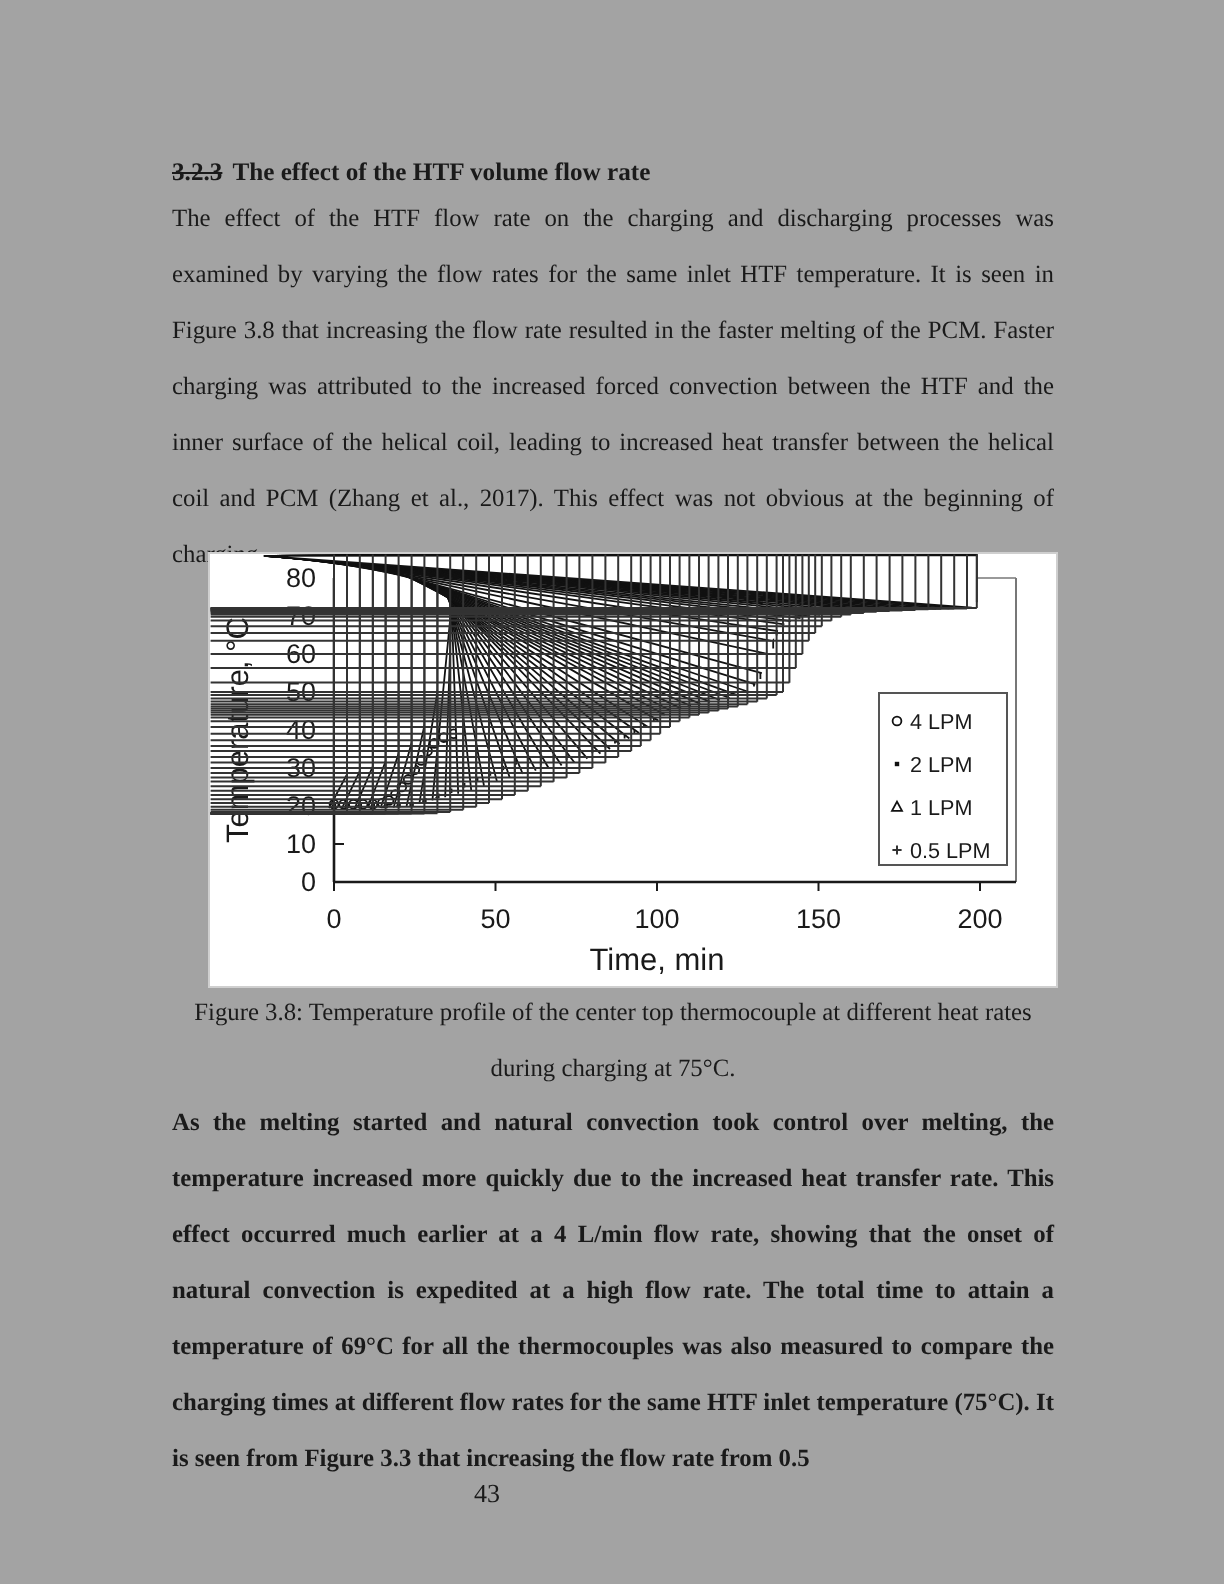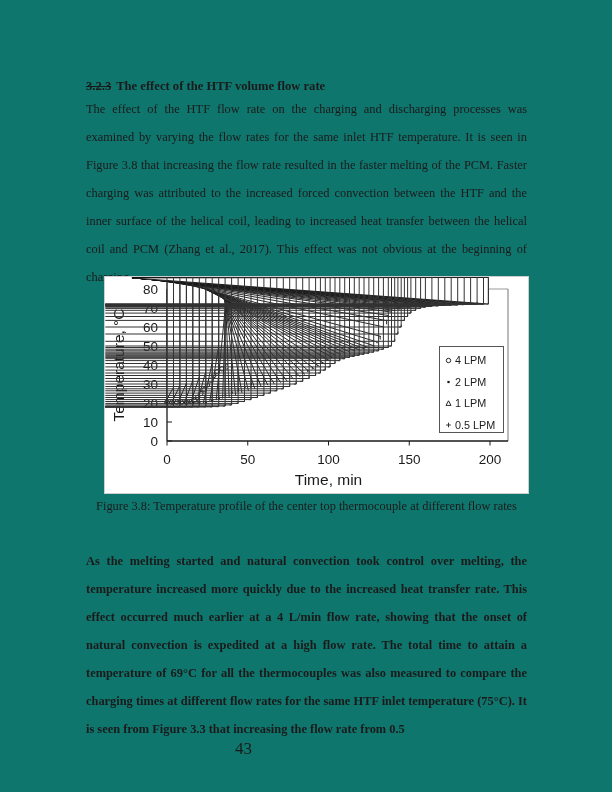--- a/index.html
+++ b/index.html
@@ -1,28 +1,28 @@
 <!DOCTYPE html>
 <html><head>
 <meta charset="utf-8">
 <style>
   html,body{margin:0;padding:0;background:#ffffff;}
-  .page{position:relative;width:612px;height:792px;background:#0f766e;overflow:hidden;
+  .page{position:relative;width:612px;height:792px;background:#a3a3a3;overflow:hidden;
         font-family:"Liberation Serif", serif;color:#1a1a1a;}
   .heading{position:absolute;left:86px;top:79px;width:441px;font-size:12.6px;font-weight:bold;}
   .heading .strike{text-decoration:line-through;margin-right:5px;}
   .para{position:absolute;left:86px;width:441px;font-size:12.4px;line-height:28px;
         text-align:justify;}
   .p1{top:95px;}
   .p2{top:547px;font-weight:bold;}
   .figurebox{position:absolute;left:104px;top:276px;width:423px;height:216px;
              border:1px solid #cfcfcf;background:#ffffff;margin:0;padding:0;}
   .caption{position:absolute;left:86px;top:492px;width:441px;font-size:12.4px;
            line-height:28px;text-align:center;}
-  .pagenum{position:absolute;left:0;top:739px;width:487px;text-align:center;font-size:17px;}
+  .pagenum{position:absolute;left:0;top:739px;width:487px;text-align:center;font-size:13px;}
   
   .tick{font:13.5px "Liberation Sans", sans-serif;fill:#1a1a1a;}
   .axis-title{font:15.5px "Liberation Sans", sans-serif;fill:#1a1a1a;}
   .legend-label{font:10.8px "Liberation Sans", sans-serif;fill:#1a1a1a;}
 </style>
 </head>
 <body>
 
 <div class="page">
 
@@ -297,20 +297,21 @@
           <text class="legend-label" x="350" y="108.9">2 LPM</text>
           <path d="M 343.5 123.8 L 346 128.4 L 341 128.4 Z" fill="#fff" stroke="#111111" stroke-width="0.9"></path>
           <text class="legend-label" x="350" y="130.4">1 LPM</text>
           <path d="M 341.2 148 H 345.8 M 343.5 145.7 V 150.3" stroke="#333" stroke-width="1" fill="none"></path>
           <text class="legend-label" x="350" y="151.9">0.5 LPM</text>
         </g>
       </svg>
   </figure>
 
   <div class="caption">
-    <div>Figure 3.8: Temperature profile of the center top thermocouple at different flow rates</div>
+    <div>Figure 3.8: Temperature profile of the center top thermocouple at different heat rates</div>
+    <div>during charging at 75°C.</div>
   </div>
 
   <div class="para p2">As the melting started and natural convection took control over melting, the temperature increased more quickly due to the increased heat transfer rate. This effect occurred much earlier at a 4 L/min flow rate, showing that the onset of natural convection is expedited at a high flow rate. The total time to attain a temperature of 69°C for all the thermocouples was also measured to compare the charging times at different flow rates for the same HTF inlet temperature (75°C). It is seen from Figure 3.3 that increasing the flow rate from 0.5</div>
 
   <div class="pagenum">43</div>
 
 </div>
 
 </body></html>

